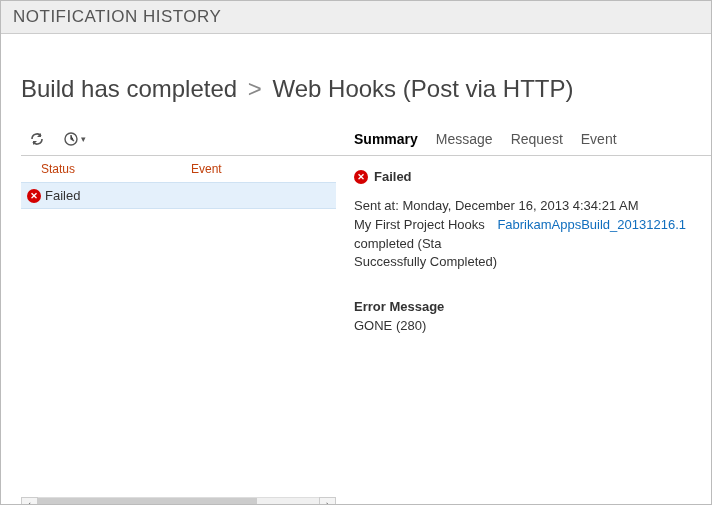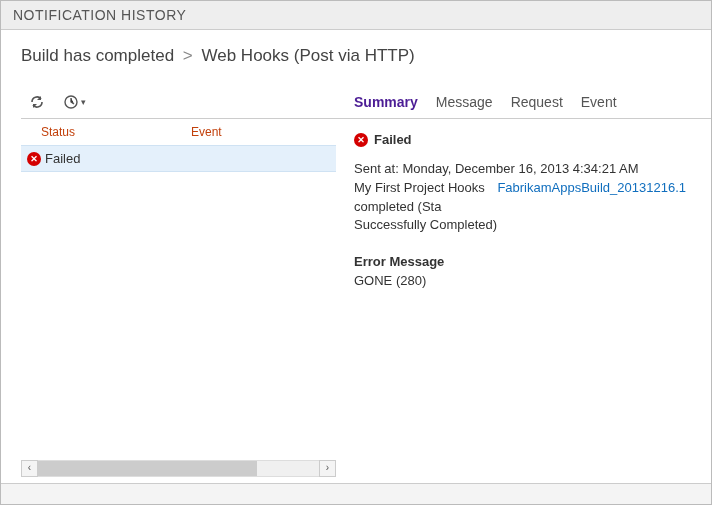--- a/index.html
+++ b/index.html
@@ -10,29 +10,30 @@
     background: #fff;
     width: 712px;
     height: 505px;
     overflow: hidden;
     border: 1px solid #bbb;
   }
   .header-bar {
     background: #eee;
     border-bottom: 1px solid #ccc;
     padding: 6px 12px;
-    font-size: 14px;
+    font-size: 17px;
     color: #555;
     letter-spacing: 0.5px;
   }
   .breadcrumb {
     padding: 16px 20px 18px 20px;
-    font-size: 17px;
+    font-size: 24px;
     color: #444;
     font-weight: 300;
+    margin-top: 25px;
   }
   .breadcrumb .sep { color: #888; margin: 0 4px; }
   .content {
     display: flex;
     height: 400px;
     border-bottom: 1px solid #ccc;
   }
   .left-panel {
     width: 335px;
     display: flex;
@@ -140,35 +141,35 @@
     flex-direction: column;
   }
   .tabs {
     display: flex;
     gap: 18px;
     padding: 10px 18px 8px 18px;
     border-bottom: 1px solid #ccc;
     font-size: 14px;
   }
   .tab { color: #555; cursor: pointer; }
-  .tab.active { color: #4c1d95; font-weight: 600; }
+  .tab.active { color: #000000; font-weight: 600; }
   .detail {
     padding: 12px 18px;
     font-size: 13px;
     line-height: 1.45;
     color: #333;
     overflow: hidden;
   }
   .fail-head {
     display: flex; align-items: center; gap: 6px;
     font-weight: 600;
     margin-bottom: 10px;
   }
   .link { color: #106ebe; margin-left: 9px; }
-  .sect-title { font-weight: 600; margin-top: 18px; }
+  .sect-title { font-weight: 600; margin-top: 26px; }
   .footer-strip {
     height: 40px;
     background: #f4f4f4;
   }
 </style>
 </head>
 <body>
 
 <div class="header-bar">
   <span>NOTIFICATION HISTORY</span>

